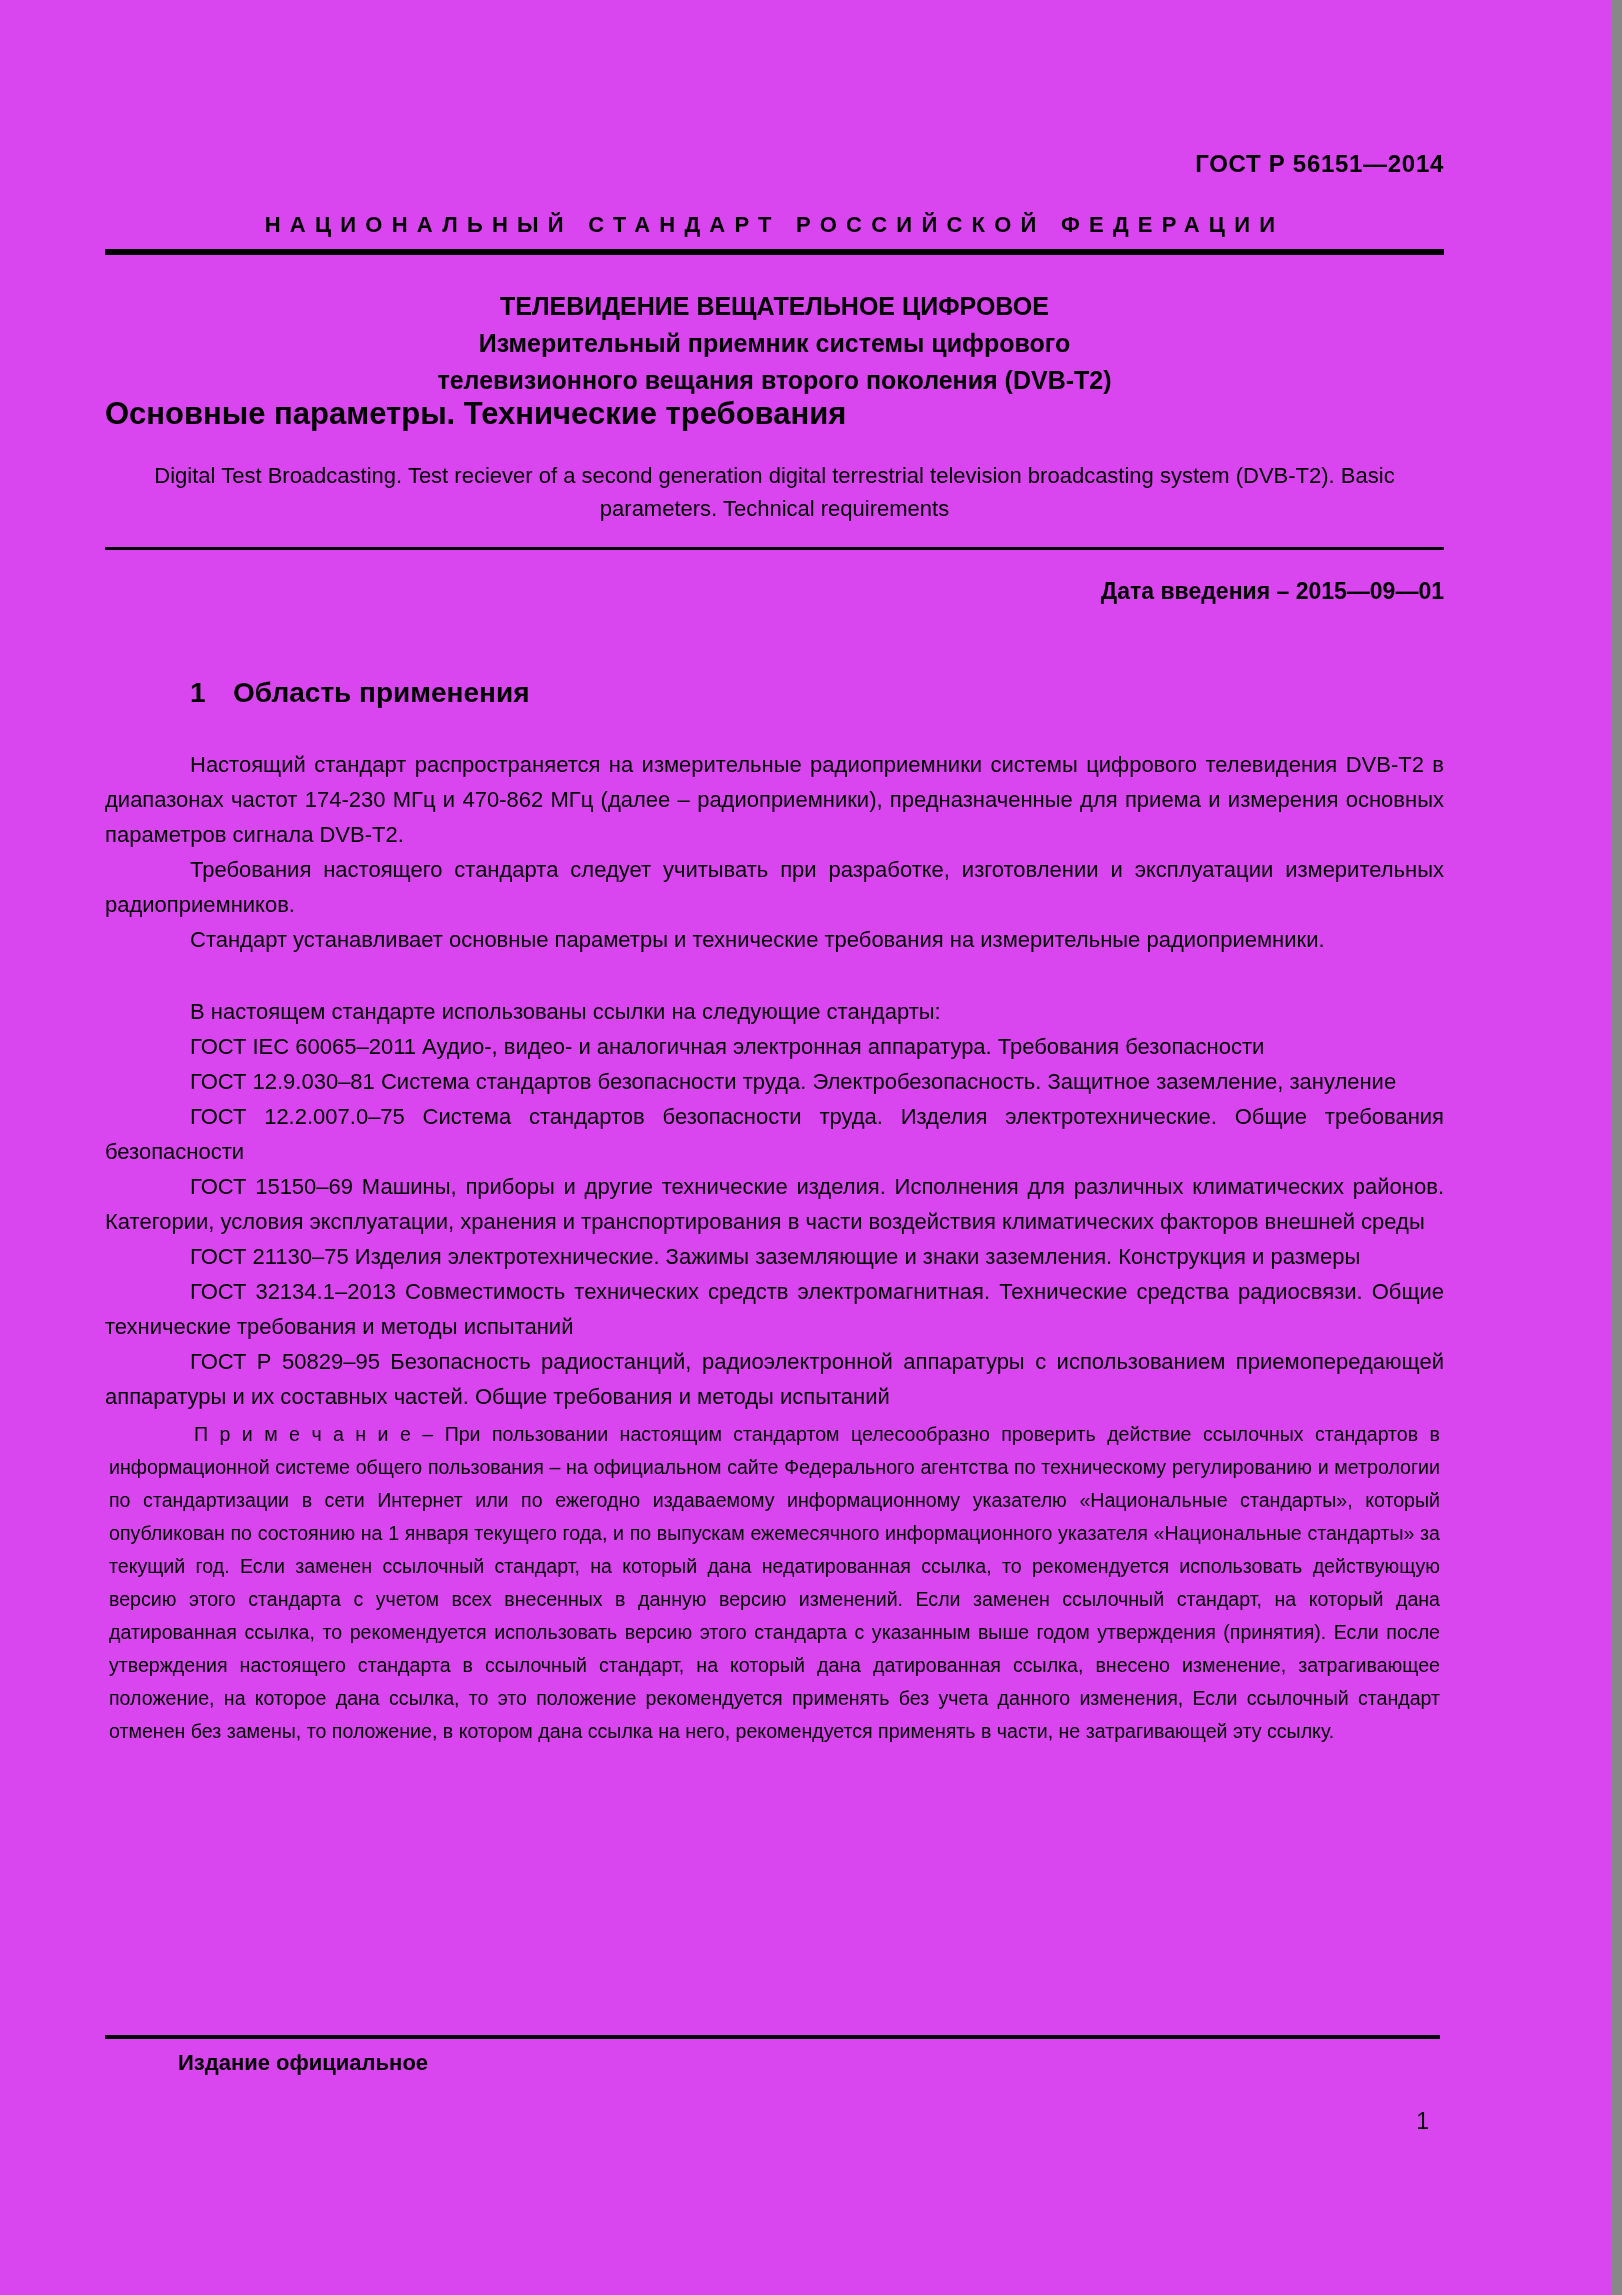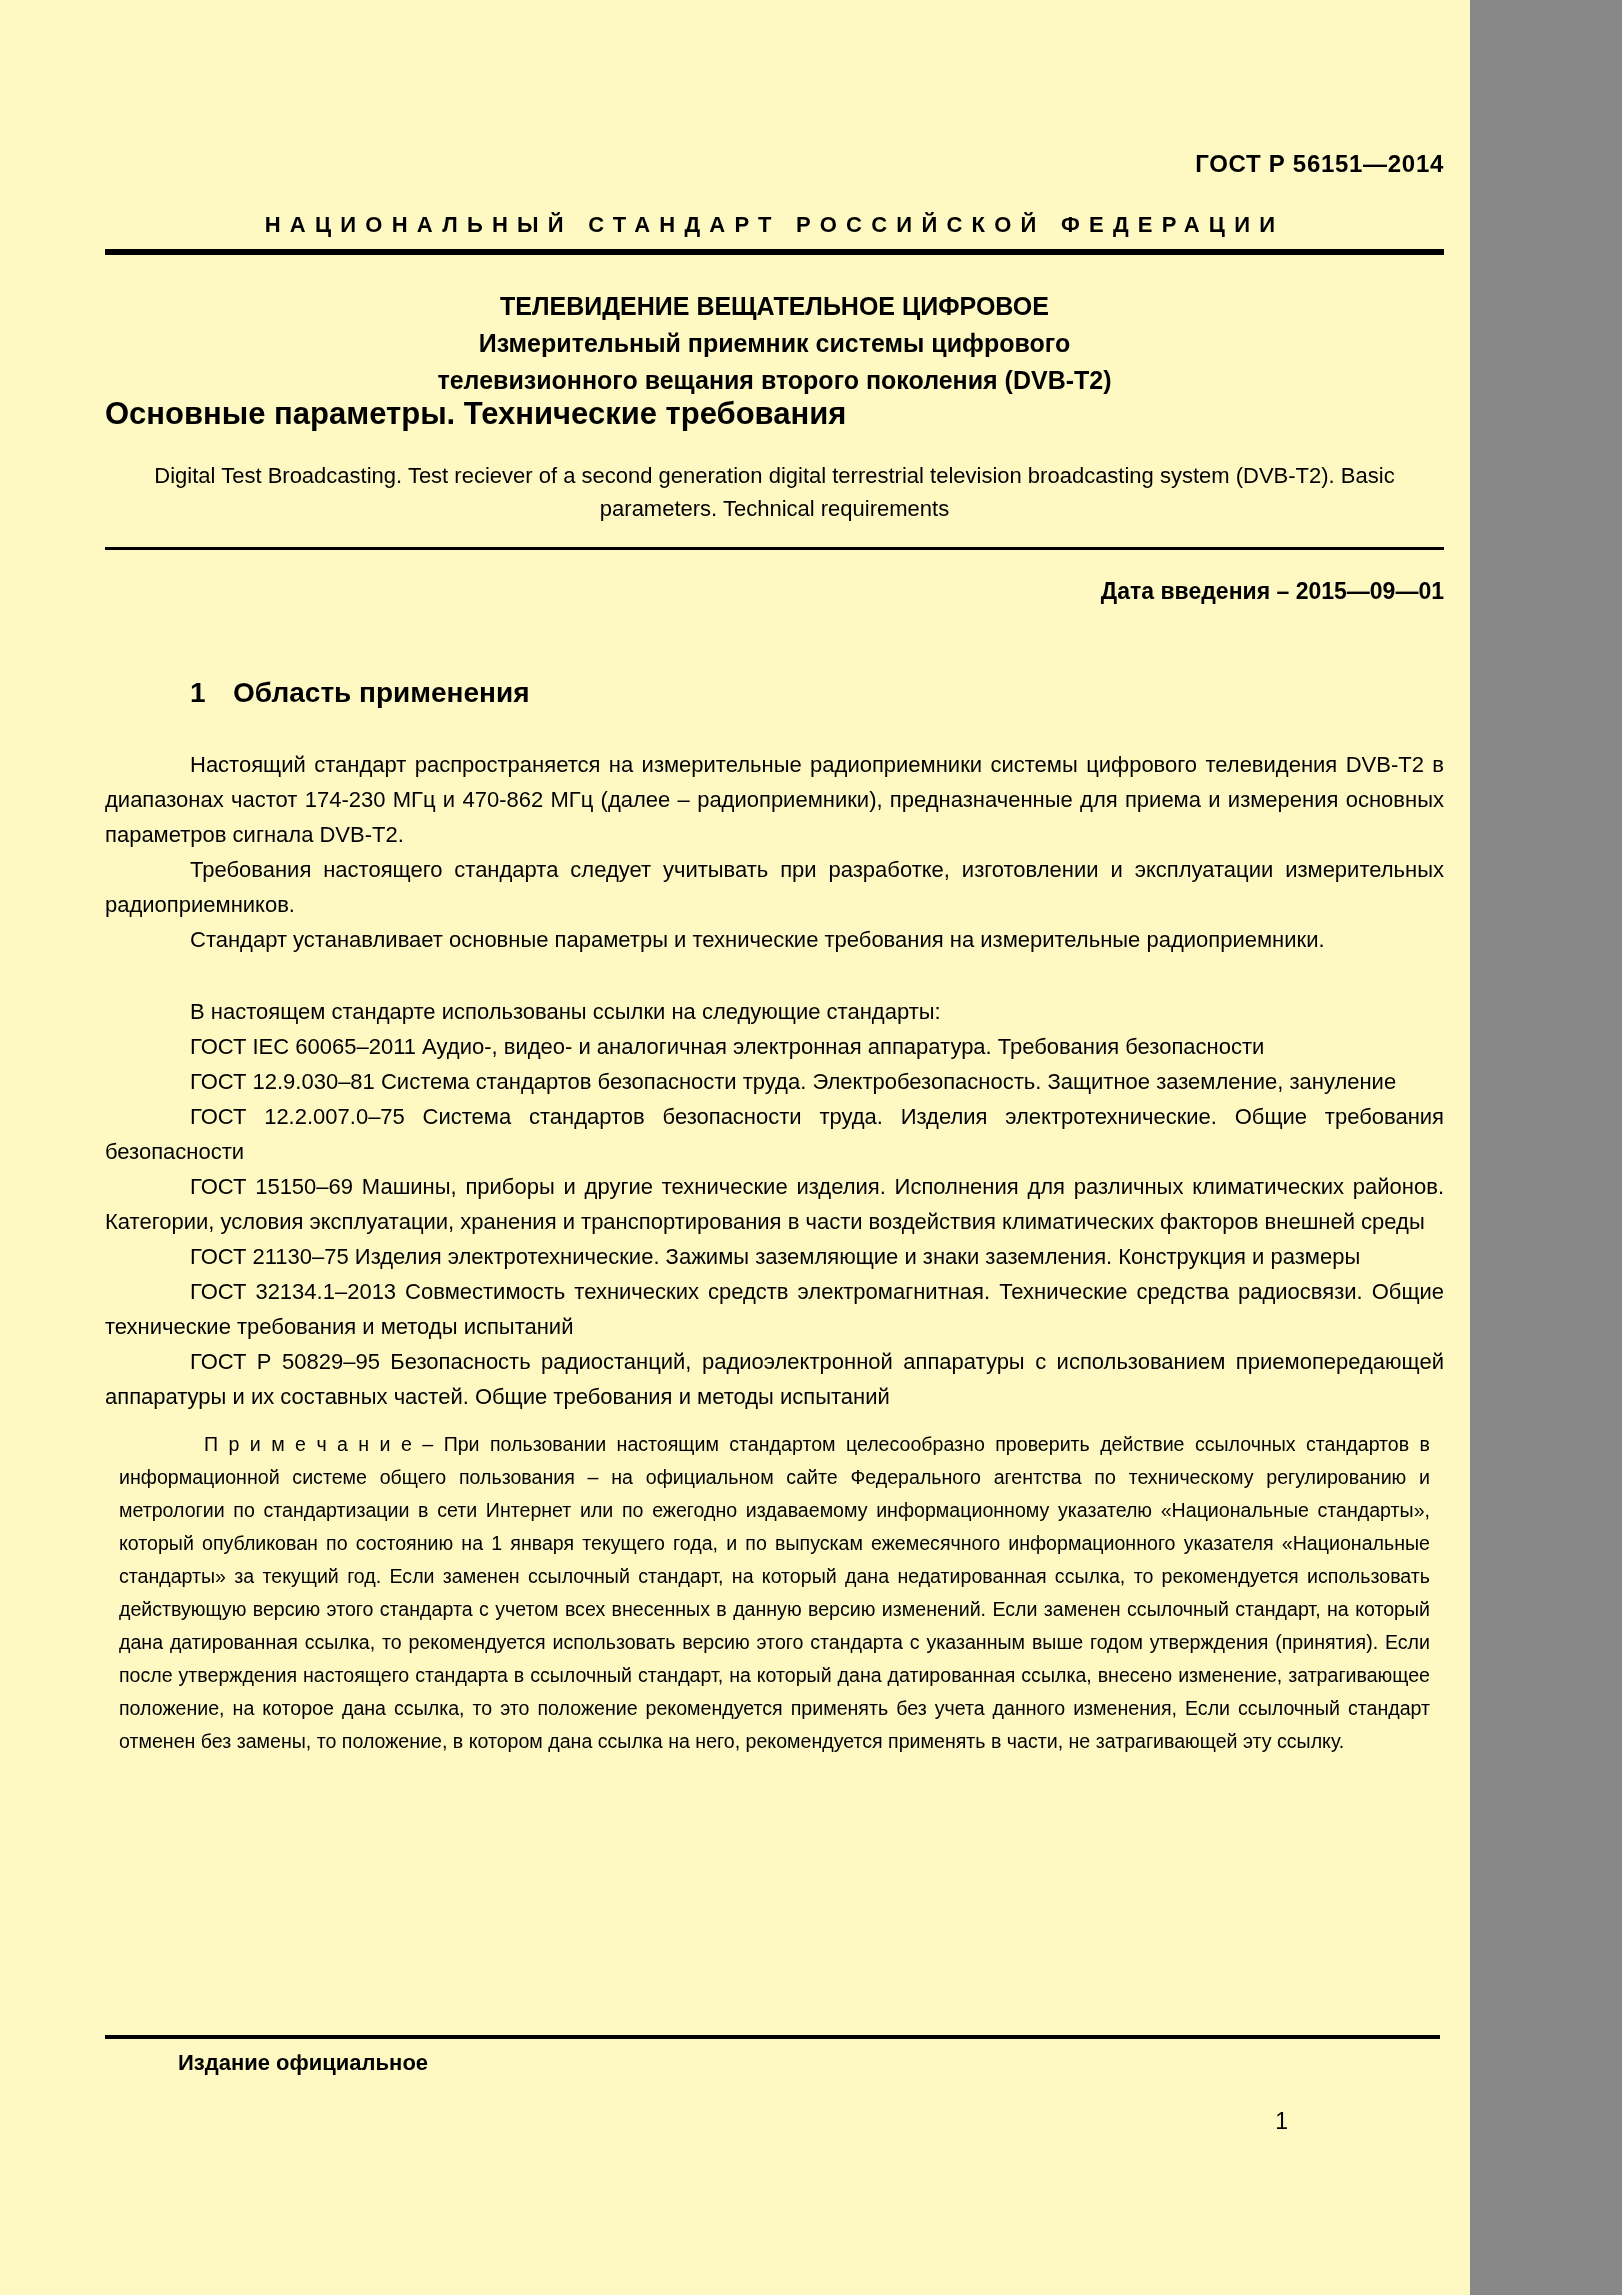--- a/index.html
+++ b/index.html
@@ -2,23 +2,23 @@
 <html style="font-size:10.5px"><head>
 <meta charset="utf-8">
 <style>
   html, body {
     margin: 0;
     padding: 0;
     background: #888;
   }
   .page {
     position: relative;
-    width: 1470px;
+    width: 1611px;
     height: 2295px;
-    background: #fef9c3;
+    background: #d946ef;
     font-family: "Liberation Sans", sans-serif;
     color: #000000;
     overflow: hidden;
   }
   .content {
     position: absolute;
     left: 105px;
     top: 149px;
     width: 1339px;
   }
@@ -87,21 +87,21 @@
   .body-text {
     margin: 0;
     margin-top: 0px;
     font-size: 22px;
     line-height: 35px;
     text-align: justify;
     text-indent: 85px;
   }
   .body-text.first { margin-top: 37px; }
   .note-text {
-    margin: 14px;
+    margin: 4px;
     font-size: 19.6px;
     line-height: 33px;
     text-align: justify;
     text-indent: 85px;
   }
   .footer-rule {
     position: absolute;
     left: 105px;
     width: 1335px;
     top: 2035px;

